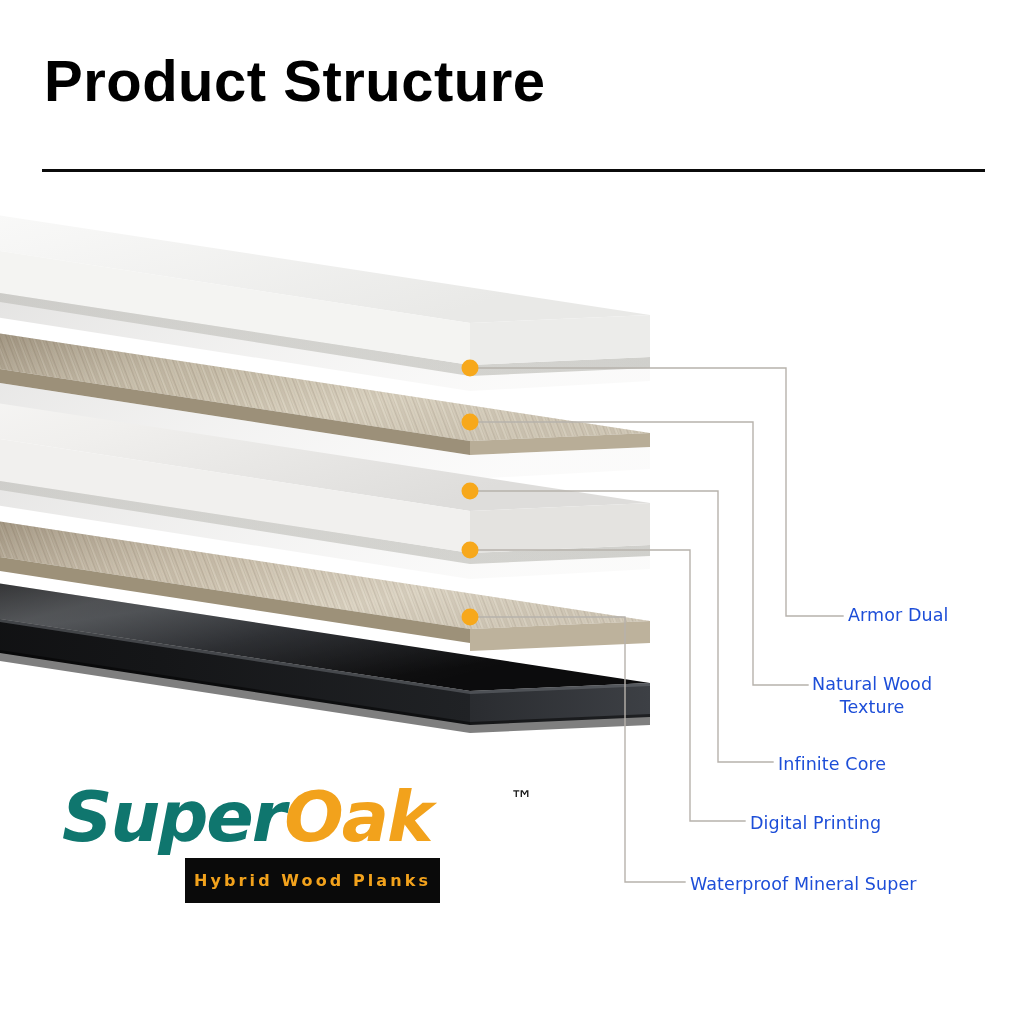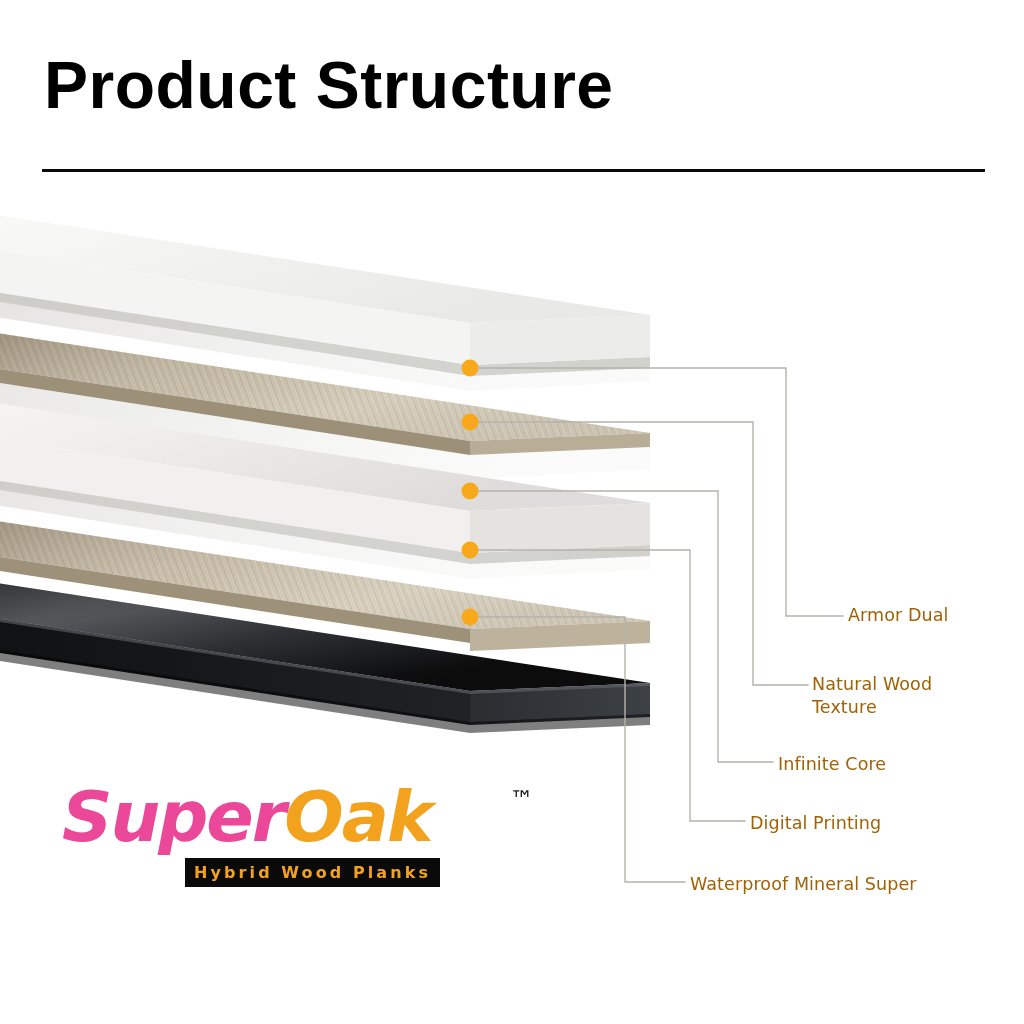--- a/index.html
+++ b/index.html
@@ -20,21 +20,21 @@
     overflow: hidden;
   }
 
   
   #page-title {
     position: absolute;
     left: 44px;
     top: 52px;
     font-family: "Liberation Sans", "DejaVu Sans", sans-serif;
     font-weight: 700;
-    font-size: 66px;
+    font-size: 58px;
     line-height: 1;
     letter-spacing: 0.5px;
     color: #000000;
     white-space: nowrap;
   }
   #title-rule {
     position: absolute;
     left: 42px;
     top: 169px;
     width: 943px;
@@ -61,23 +61,24 @@
     height: 1024px;
     pointer-events: none;
   }
   #callouts svg { display: block; }
 
   .callout-label {
     position: absolute;
     font-family: "DejaVu Sans", "Liberation Sans", sans-serif;
     font-size: 17.5px;
     line-height: 1.3;
-    color: #a16207;
+    color: #1d4ed8;
     letter-spacing: 0.1px;
     white-space: pre-line;
+    text-align: center;
   }
 
   
   #logo {
     position: absolute;
     left: 62px;
     top: 782px;
     width: 500px;
     height: 112px;
   }
@@ -86,42 +87,42 @@
     left: 0;
     top: 0;
     font-family: "DejaVu Sans", "Liberation Sans", sans-serif;
     font-weight: 700;
     font-style: italic;
     font-size: 70px;
     line-height: 1;
     letter-spacing: -2px;
     white-space: nowrap;
   }
-  #logo-super { color: #ec4899; }
+  #logo-super { color: #0f766e; }
   #logo-oak   { color: #f2a21c; margin-top: 40px; }
   #logo-tm {
     position: absolute;
     left: 448px;
     top: 4px;
     font-family: "DejaVu Sans", "Liberation Sans", sans-serif;
     font-weight: 400;
     font-size: 24px;
     color: #151515;
     letter-spacing: 0px;
   }
   #logo-tagline-bar {
     position: absolute;
     left: 123px;
     top: 76px;
     height: 29px;
     background: #0a0a0a;
     display: flex;
     align-items: center;
     justify-content: center;
-    padding: 0 9px;
+    padding: 8px 9px;
   }
   #logo-tagline {
     font-family: "DejaVu Sans", "Liberation Sans", sans-serif;
     font-weight: 700;
     font-size: 16px;
     color: #f2a21c;
     letter-spacing: 3.1px;
     white-space: nowrap;
   }
 </style>

